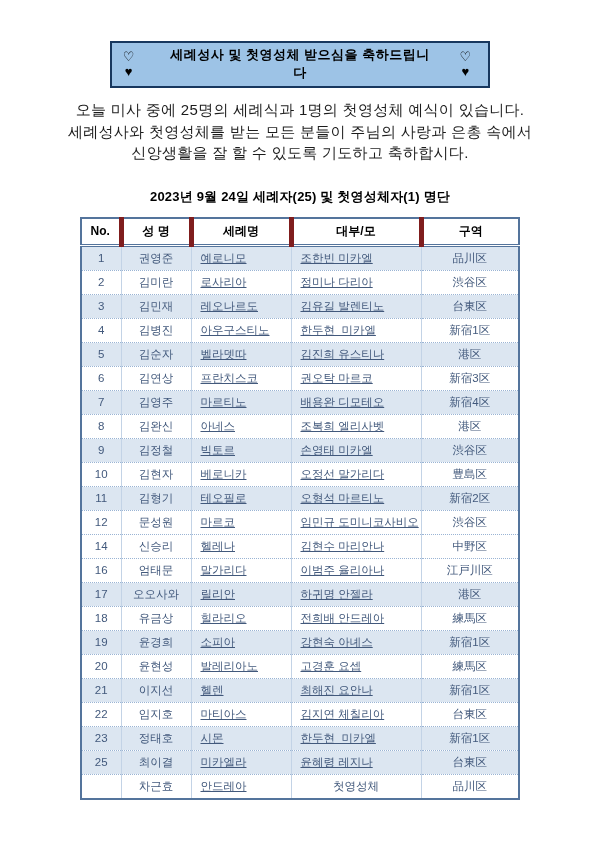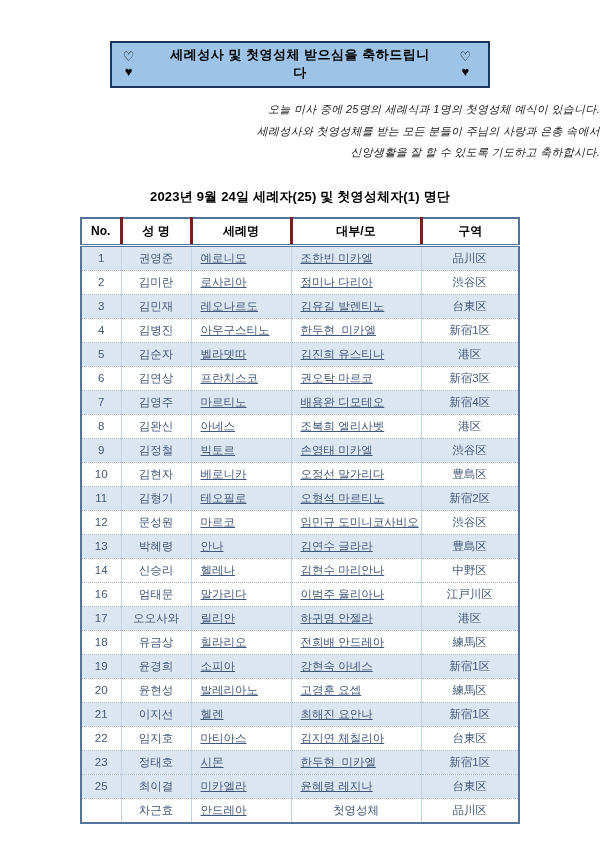--- a/index.html
+++ b/index.html
@@ -29,26 +29,25 @@
     letter-spacing: 0.5px;
     display: flex;
     align-items: center;
     justify-content: center;
     gap: 18px;
   }
   .banner .hearts { letter-spacing: 6px; font-weight: bold; }
   
   .intro {
     margin-top: 11px;
-    text-align: right;
-    font-size: 11px;
+    text-align: center;
+    font-size: 15px;
     color: #1c1c1c;
     line-height: 21.5px;
     letter-spacing: 0.3px;
-    font-style: italic;
   }
   
   .list-title {
     margin-top: 24px;
     text-align: center;
     font-size: 13px;
     font-weight: bold;
     color: #000000;
     letter-spacing: 0.2px;
   }
@@ -67,21 +66,21 @@
   table.roster col.c-district { width: 98px; }
 
   table.roster thead th {
     height: 25px;
     font-size: 12px;
     font-weight: bold;
     color: #000000;
     text-align: center;
     vertical-align: middle;
     background: #ffffff;
-    border-left: 3px solid #7f1d1d;
+    border-left: 5px solid #7f1d1d;
     border-bottom: 3px double #54749c;
     padding: 0;
   }
   table.roster thead th:first-child { border-left: none; }
 
   table.roster tbody td {
     height: 23px;
     font-size: 11.5px;
     color: var(--cell-text, #42597c);
     vertical-align: middle;
@@ -212,27 +211,20 @@
           <td class="align-left">오형석 마르티노</td>
           <td class="align-center">新宿2区</td>
         </tr>
         <tr>
           <td class="align-center">12</td>
           <td class="align-center">문성원</td>
           <td class="align-left">마르코</td>
           <td class="align-left">임민규 도미니코사비오</td>
           <td class="align-center">渋谷区</td>
         </tr>
-        <tr class="stripe">
-          <td class="align-center">13</td>
-          <td class="align-center">박혜령</td>
-          <td class="align-left">안나</td>
-          <td class="align-left">김연수 글라라</td>
-          <td class="align-center">豊島区</td>
-        </tr>
         <tr>
           <td class="align-center">14</td>
           <td class="align-center">신승리</td>
           <td class="align-left">헬레나</td>
           <td class="align-left">김현수 마리안나</td>
           <td class="align-center">中野区</td>
         </tr>
         <tr>
           <td class="align-center">16</td>
           <td class="align-center">엄태문</td>

